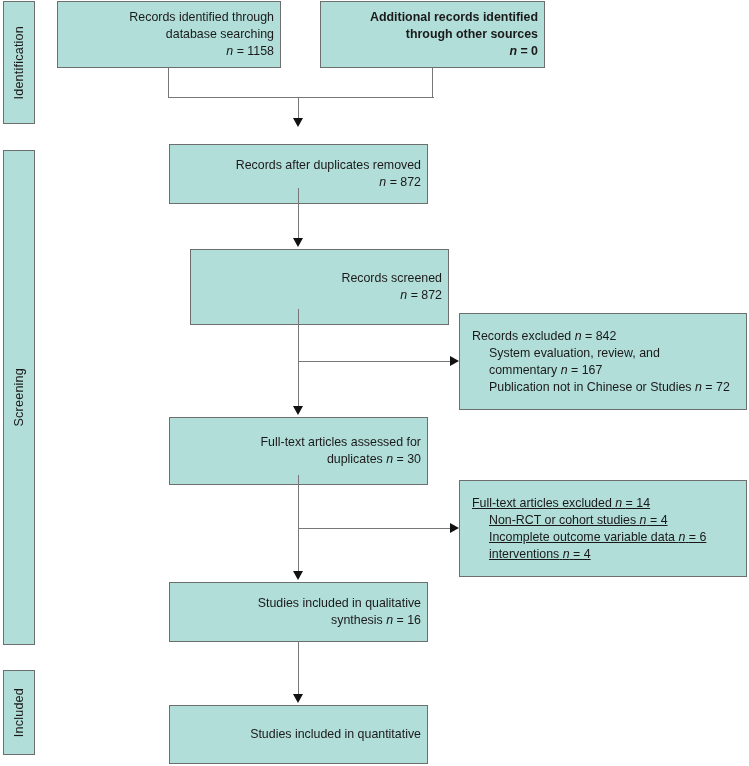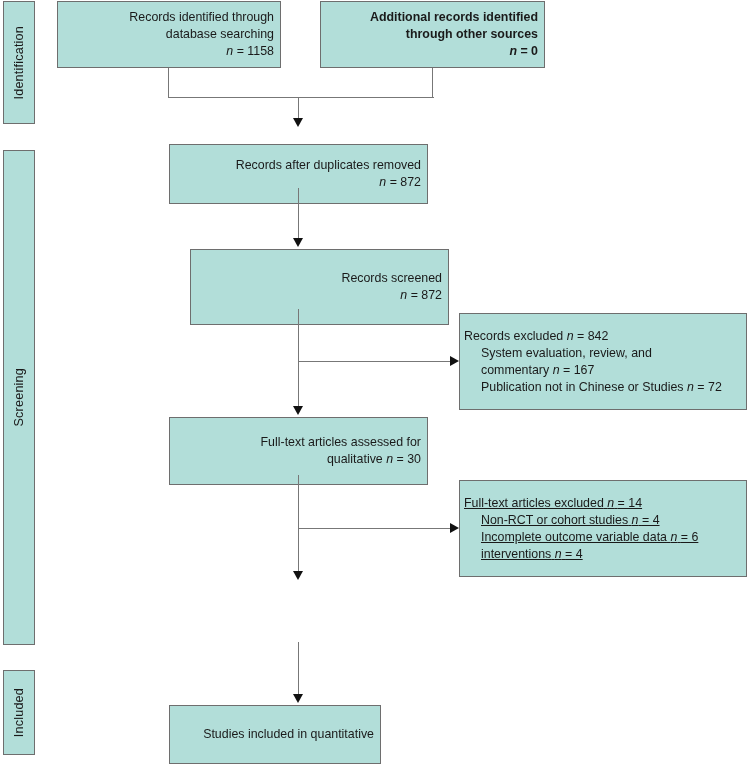--- a/index.html
+++ b/index.html
@@ -30,21 +30,21 @@
     display: flex;
     align-items: center;
     justify-content: center;
     text-align: right;
     padding: 2px 6px;
   }
   .pbox .inner { width: 100%; }
   .pbox.left-align {
     justify-content: flex-start;
     text-align: left;
-    padding: 6px 4px;
+    padding: 6px 12px;
   }
   .pbox.left-align .inner { text-align: left; }
   .sub-line { padding-left: 17px; }
   .nital { font-style: italic; }
 
   
   .stage {
     position: absolute;
     box-sizing: border-box;
     background: #b2ded9;
@@ -179,21 +179,21 @@
         <span class="nital">n</span>
         <span>= 72</span>
       </div>
     </div>
   </div>
 
   <div class="pbox" style="left:169px; top:417px; width:259px; height:68px;">
     <div class="inner">
       <div>Full-text articles assessed for</div>
       <div>
-        <span>qualitative</span>
+        <span>duplicates</span>
         <span class="nital">n</span>
         <span>= 30</span>
       </div>
     </div>
   </div>
 
   <div class="vline" style="left:298px; top:475px; height:98px;"></div>
   <div class="hline" style="left:298px; top:528px; width:155px;"></div>
   <div class="arrow-right" style="left:450px; top:523px;"></div>
   <div class="arrow-down" style="left:293px; top:571px;"></div>
@@ -216,23 +216,33 @@
         <span>= 6</span>
       </div>
       <div class="sub-line">
         <span>interventions</span>
         <span class="nital">n</span>
         <span>= 4</span>
       </div>
     </div>
   </div>
 
+  <div class="pbox" style="left:169px; top:582px; width:259px; height:60px;">
+    <div class="inner">
+      <div>Studies included in qualitative</div>
+      <div>
+        <span>synthesis</span>
+        <span class="nital">n</span>
+        <span>= 16</span>
+      </div>
+    </div>
+  </div>
 
   <div class="vline" style="left:298px; top:642px; height:54px;"></div>
   <div class="arrow-down" style="left:293px; top:694px;"></div>
 
-  <div class="pbox" style="left:169px; top:705px; width:212px; height:59px;">
+  <div class="pbox" style="left:169px; top:705px; width:259px; height:59px;">
     <div class="inner">
       <div>Studies included in quantitative</div>
     </div>
   </div>
 
 </div>
 
 </body></html>

